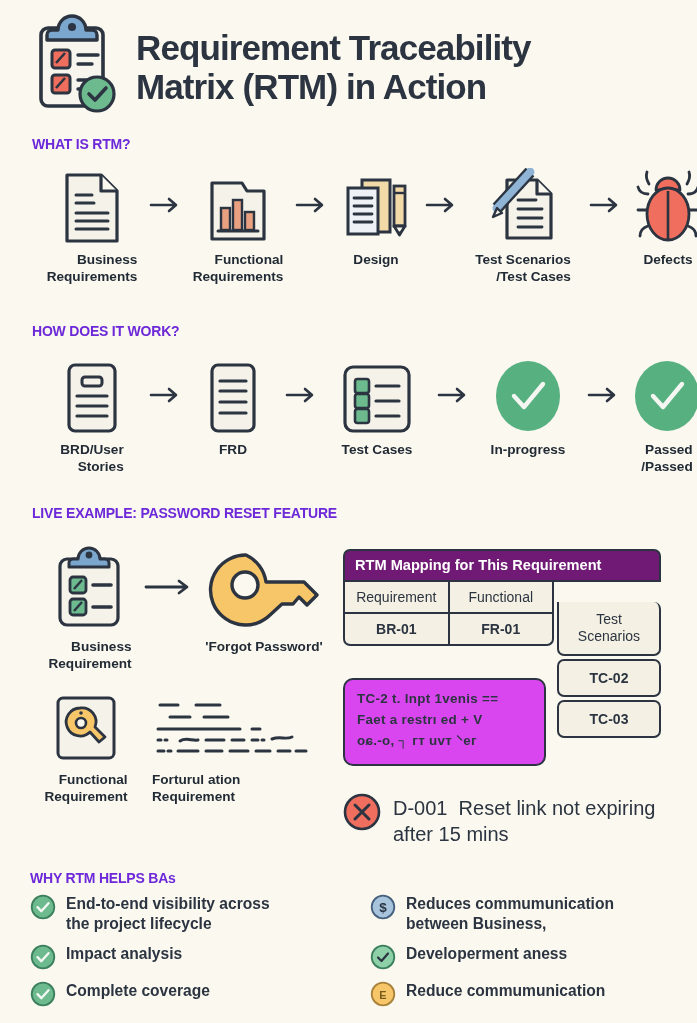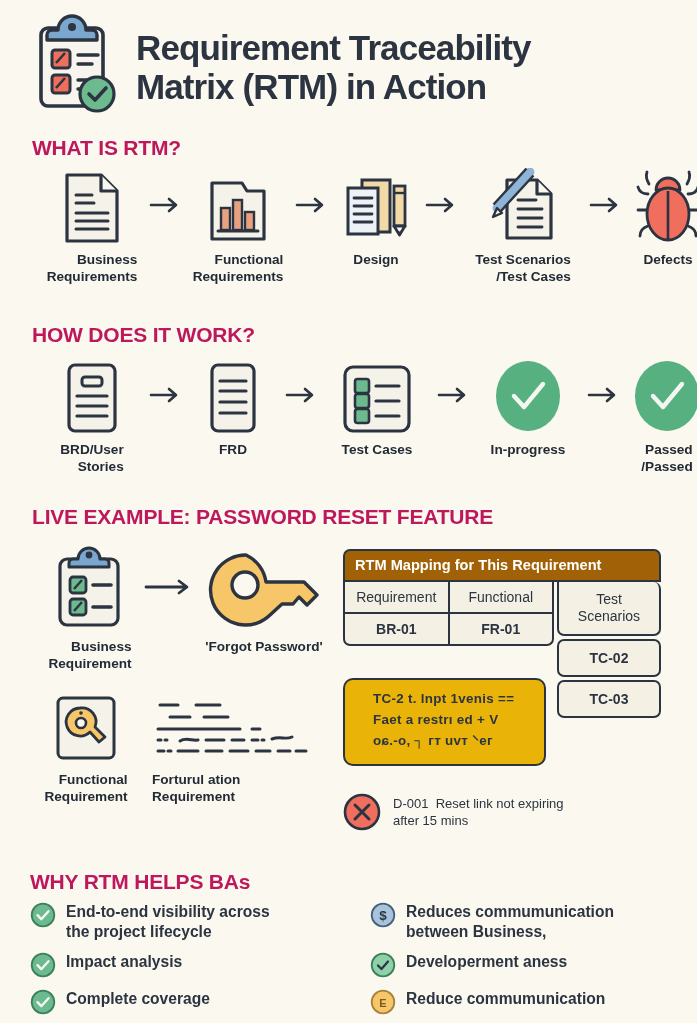--- a/index.html
+++ b/index.html
@@ -7,24 +7,24 @@
   body {
     width: 697px; height: 1023px;
     font-family: "Liberation Sans", sans-serif;
     color: #2b3440;
     position: relative;
     overflow: hidden;
   }
 
   
   .sec-head {
-    font-size: 21px;
+    font-size: 14px;
     font-weight: bold;
     letter-spacing: -0.2px;
-    color: #be185d;
+    color: #6d28d9;
   }
   .cap {
     font-size: 13.6px;
     font-weight: bold;
     line-height: 1.22;
     color: #222b35;
     text-align: right;
   }
   .arrow { width: 34px; height: 20px; flex: 0 0 34px; }
   .row { display: flex; align-items: flex-start; }
@@ -39,21 +39,21 @@
   
   .flow { display: flex; align-items: flex-start; padding-left: 36px; }
   .node { display: flex; flex-direction: column; align-items: center; }
   .node .art { height: 78px; display: flex; align-items: flex-end; justify-content: center; }
   .node .cap { margin-top: 8px; }
   .arrow-wrap { height: 78px; display: flex; align-items: center; }
 
   
   #rtm-table { position: absolute; left: 343px; top: 549px; width: 318px; }
   #rtm-caption {
-    background: #a16207; color: #ffffff;
+    background: #701a75; color: #ffffff;
     font-size: 14.6px; font-weight: bold;
     padding: 6px 10px 7px;
     border: 2.5px solid #2b3440;
     border-radius: 7px 7px 0 0;
   }
   .tbl-body { display: flex; }
   .tbl-left { width: 213px; }
   .tbl-right { width: 105px; margin-left: 3px; }
   .cellrow { display: flex; }
   .cell {
@@ -65,35 +65,35 @@
     flex: 1 1 0;
   }
   .cell.hd { font-weight: normal; }
   .cell.val { font-weight: bold; }
   .tbl-left .cellrow:first-child .cell { border-top: none; }
   .tbl-left .cellrow .cell + .cell { border-left: none; }
   .tbl-left .cellrow + .cellrow .cell { border-top: none; }
   .tbl-left .cellrow:last-child .cell:first-child { border-radius: 0 0 0 7px; }
   .tbl-left .cellrow:last-child .cell:last-child { border-radius: 0 0 7px 0; }
   .tbl-right .cell { border-radius: 7px; margin-bottom: 3px; padding: 9px 4px; }
-  .tbl-right .cell.hd { border-radius: 0 7px 7px 7px; border-top: none; line-height: 1.2; }
+  .tbl-right .cell.hd { border-radius: 0 7px 7px 7px; border-top: none; line-height: 1.2; margin-top: 20px; }
 
   
   #note-box {
     position: absolute; left: 343px; top: 678px; width: 203px; height: 88px;
-    border: 2.5px solid #2b3440; border-radius: 10px; background: #eab308;
-    padding: 9px 28px;
+    border: 2.5px solid #2b3440; border-radius: 10px; background: #d946ef;
+    padding: 9px 12px;
     font-size: 13.4px; line-height: 1.55; font-weight: bold; color: #2b3440;
     letter-spacing: 0.3px;
     overflow: hidden;
   }
 
   
   #defect { position: absolute; left: 343px; top: 793px; display: flex; gap: 12px; align-items: flex-start; }
-  #defect .txt { font-size: 13px; line-height: 1.32; padding-top: 2px; }
+  #defect .txt { font-size: 20px; line-height: 1.32; padding-top: 2px; }
 
   
   #live-left { position: absolute; left: 38px; top: 545px; }
   #fr-block { position: absolute; left: 20px; top: 694px; display: flex; }
 
   
   #benefits { position: absolute; left: 30px; top: 870px; width: 660px; }
   #benefits-title { margin-bottom: 8px; }
   .ben-cols { display: flex; gap: 22px; }
   .ben-col { width: 318px; }

